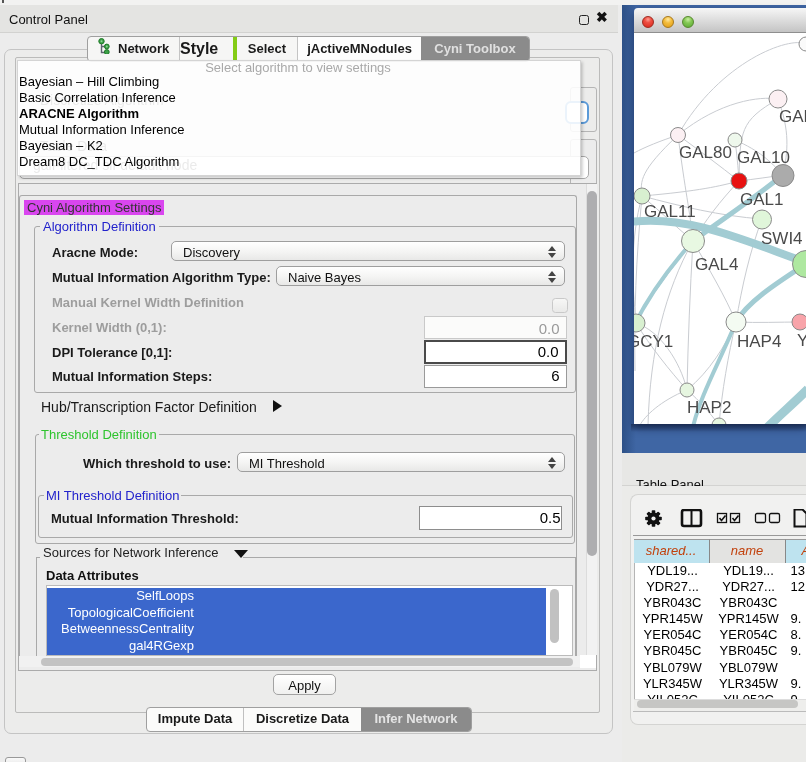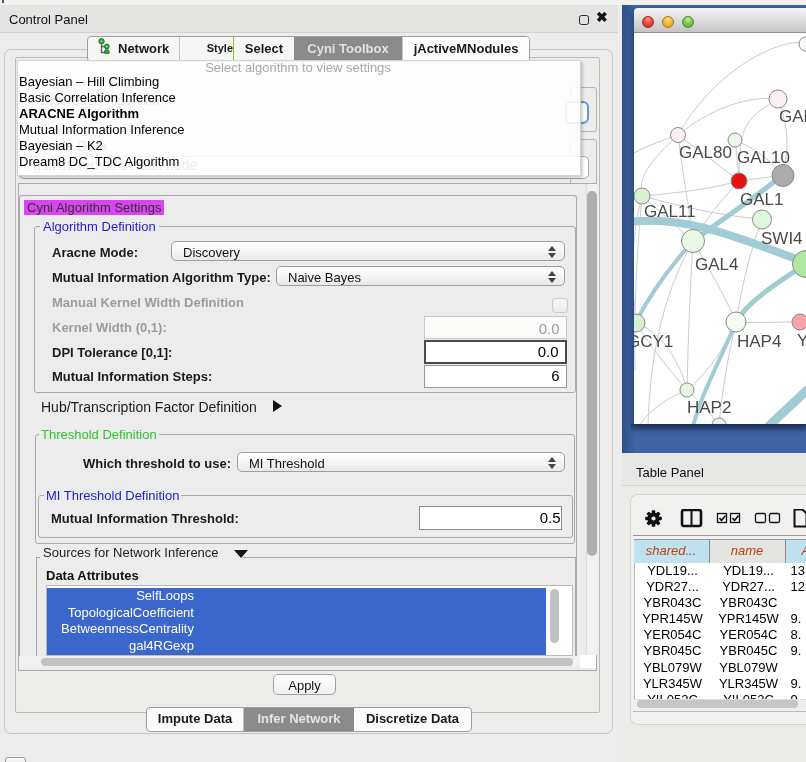--- a/index.html
+++ b/index.html
@@ -83,30 +83,30 @@
 <div class="abs" style="left:61px;top:588px;font-size:13px;line-height:16.7px;color:#fff;text-align:right;">SelfLoops<br>TopologicalCoefficient<br>BetweennessCentrality<br>gal4RGexp</div>
 <div class="abs" style="left:550px;top:589px;width:9px;height:54px;background:#c1c1c1;border-radius:5px;"></div>
 <div class="abs" style="left:19px;top:656px;width:561px;height:11px;background:#f1f1f1;"></div>
 <div class="abs" style="left:41px;top:658px;width:532px;height:8px;background:#c3c3c3;border-radius:4px;"></div>
 <div class="abs" style="left:580px;top:655px;width:16px;height:13px;background:#fff;"></div>
 
 <div class="abs" style="left:273px;top:674px;width:63px;height:21px;background:linear-gradient(#ffffff,#f0f0ef);border:1px solid #a3a3a3;border-radius:5px;font-size:13px;color:#111;text-align:center;line-height:21px;box-sizing:border-box;">Apply</div>
 
 <div class="abs" style="left:146px;top:707px;width:324px;height:23px;border:1px solid #9f9f9f;border-radius:4px;background:#fbfbfa;overflow:hidden;display:flex;">
   <div style="width:96px;text-align:center;font-size:13px;font-weight:bold;color:#1a1a1a;line-height:22px;border-right:1px solid #c0c0c0;">Impute Data</div>
+  <div style="width:117px;text-align:center;font-size:13px;font-weight:bold;color:#1a1a1a;line-height:22px;">Discretize Data</div>
   <div style="flex:1;text-align:center;font-size:13px;font-weight:bold;color:#e4e4e4;line-height:22px;background:#8b8b8b;">Infer Network</div>
-  <div style="width:117px;text-align:center;font-size:13px;font-weight:bold;color:#1a1a1a;line-height:22px;">Discretize Data</div>
 </div>
 
 <div class="abs" style="left:87px;top:36px;width:441px;height:24px;border:1px solid #9f9f9f;border-radius:4px;background:#f6f6f5;overflow:hidden;display:flex;">
   <div style="width:92px;font-size:13px;font-weight:bold;color:#1a1a1a;line-height:23px;padding-left:30px;border-right:1px solid #c4c4c4;box-sizing:border-box;">Network</div>
-  <div style="width:53px;text-align:right;font-size:11px;font-weight:bold;color:#1a1a1a;line-height:23px;border-right:1px solid #84cc16;">Style</div>
+  <div style="width:53px;text-align:left;font-size:16px;font-weight:bold;color:#1a1a1a;line-height:23px;border-right:4px solid #84cc16;">Style</div>
   <div style="width:60px;text-align:center;font-size:13px;font-weight:bold;color:#1a1a1a;line-height:23px;">Select</div>
+  <div style="flex:1;text-align:center;font-size:13px;font-weight:bold;color:#1a1a1a;line-height:23px;background:#fdfdfd;border-left:1px solid #c4c4c4;">jActiveMNodules</div>
   <div style="width:108px;text-align:center;font-size:13px;font-weight:bold;color:#e0e0e0;line-height:23px;background:#8b8b8b;">Cyni Toolbox</div>
-  <div style="flex:1;text-align:center;font-size:13px;font-weight:bold;color:#1a1a1a;line-height:23px;background:#fdfdfd;border-left:1px solid #c4c4c4;">jActiveMNodules</div>
 </div>
 
 <svg class="abs" style="left:96px;top:37px;" width="16" height="17" viewBox="0 0 16 17">
   <path d="M5.5,6 V15.5 H9 M5.5,9.5 H9" fill="none" stroke="#5f6470" stroke-width="1.4"></path>
   <circle cx="5.5" cy="4.2" r="2.7" fill="#3da048" stroke="#1e7a28" stroke-width="1"></circle>
   <circle cx="10.8" cy="9.5" r="2.4" fill="#3da048" stroke="#1e7a28" stroke-width="1"></circle>
   <circle cx="10.8" cy="15" r="2.4" fill="#3da048" stroke="#1e7a28" stroke-width="1"></circle>
   <circle cx="5.5" cy="4.2" r="1" fill="#8fd497"></circle>
   <circle cx="10.8" cy="9.5" r="0.9" fill="#8fd497"></circle>
 </svg>
@@ -205,21 +205,21 @@
       <text x="737" y="346">HAP4</text>
       <text x="797" y="345">Y</text>
       <text x="687" y="412">HAP2</text>
     </g>
   </svg>
 </div>
 
 <div class="abs" style="left:631px;top:424px;width:175px;height:8px;background:linear-gradient(rgba(13,24,52,0.5),rgba(13,24,52,0));"></div>
 
 <div class="abs" style="left:622px;top:453px;width:184px;height:32px;background:#e7e7e5;border-bottom:1px solid #d3d3d1;"></div>
-<div class="abs" style="left:636px;top:465px;font-size:13px;color:#111;">Table Panel</div>
+<div class="abs" style="left:636px;top:477px;font-size:13px;color:#111;">Table Panel</div>
 <div class="abs" style="left:622px;top:486px;width:184px;height:276px;background:#ebebe9;"></div>
 <div class="abs" style="left:630px;top:494px;width:176px;height:229px;background:#f1f1f0;border:1px solid #d4d4d2;border-radius:8px 0 0 8px;border-right:none;"></div>
 
 <svg class="abs" style="left:645px;top:509px;" width="161" height="19" viewBox="0 0 161 19">
   <g fill="#111">
     <rect x="6.7" y="1.2" width="3.6" height="4" rx="0.8" transform="rotate(0 8.5 9.5)"></rect>
     <rect x="6.7" y="1.2" width="3.6" height="4" rx="0.8" transform="rotate(45 8.5 9.5)"></rect>
     <rect x="6.7" y="1.2" width="3.6" height="4" rx="0.8" transform="rotate(90 8.5 9.5)"></rect>
     <rect x="6.7" y="1.2" width="3.6" height="4" rx="0.8" transform="rotate(135 8.5 9.5)"></rect>
     <rect x="6.7" y="1.2" width="3.6" height="4" rx="0.8" transform="rotate(180 8.5 9.5)"></rect>

